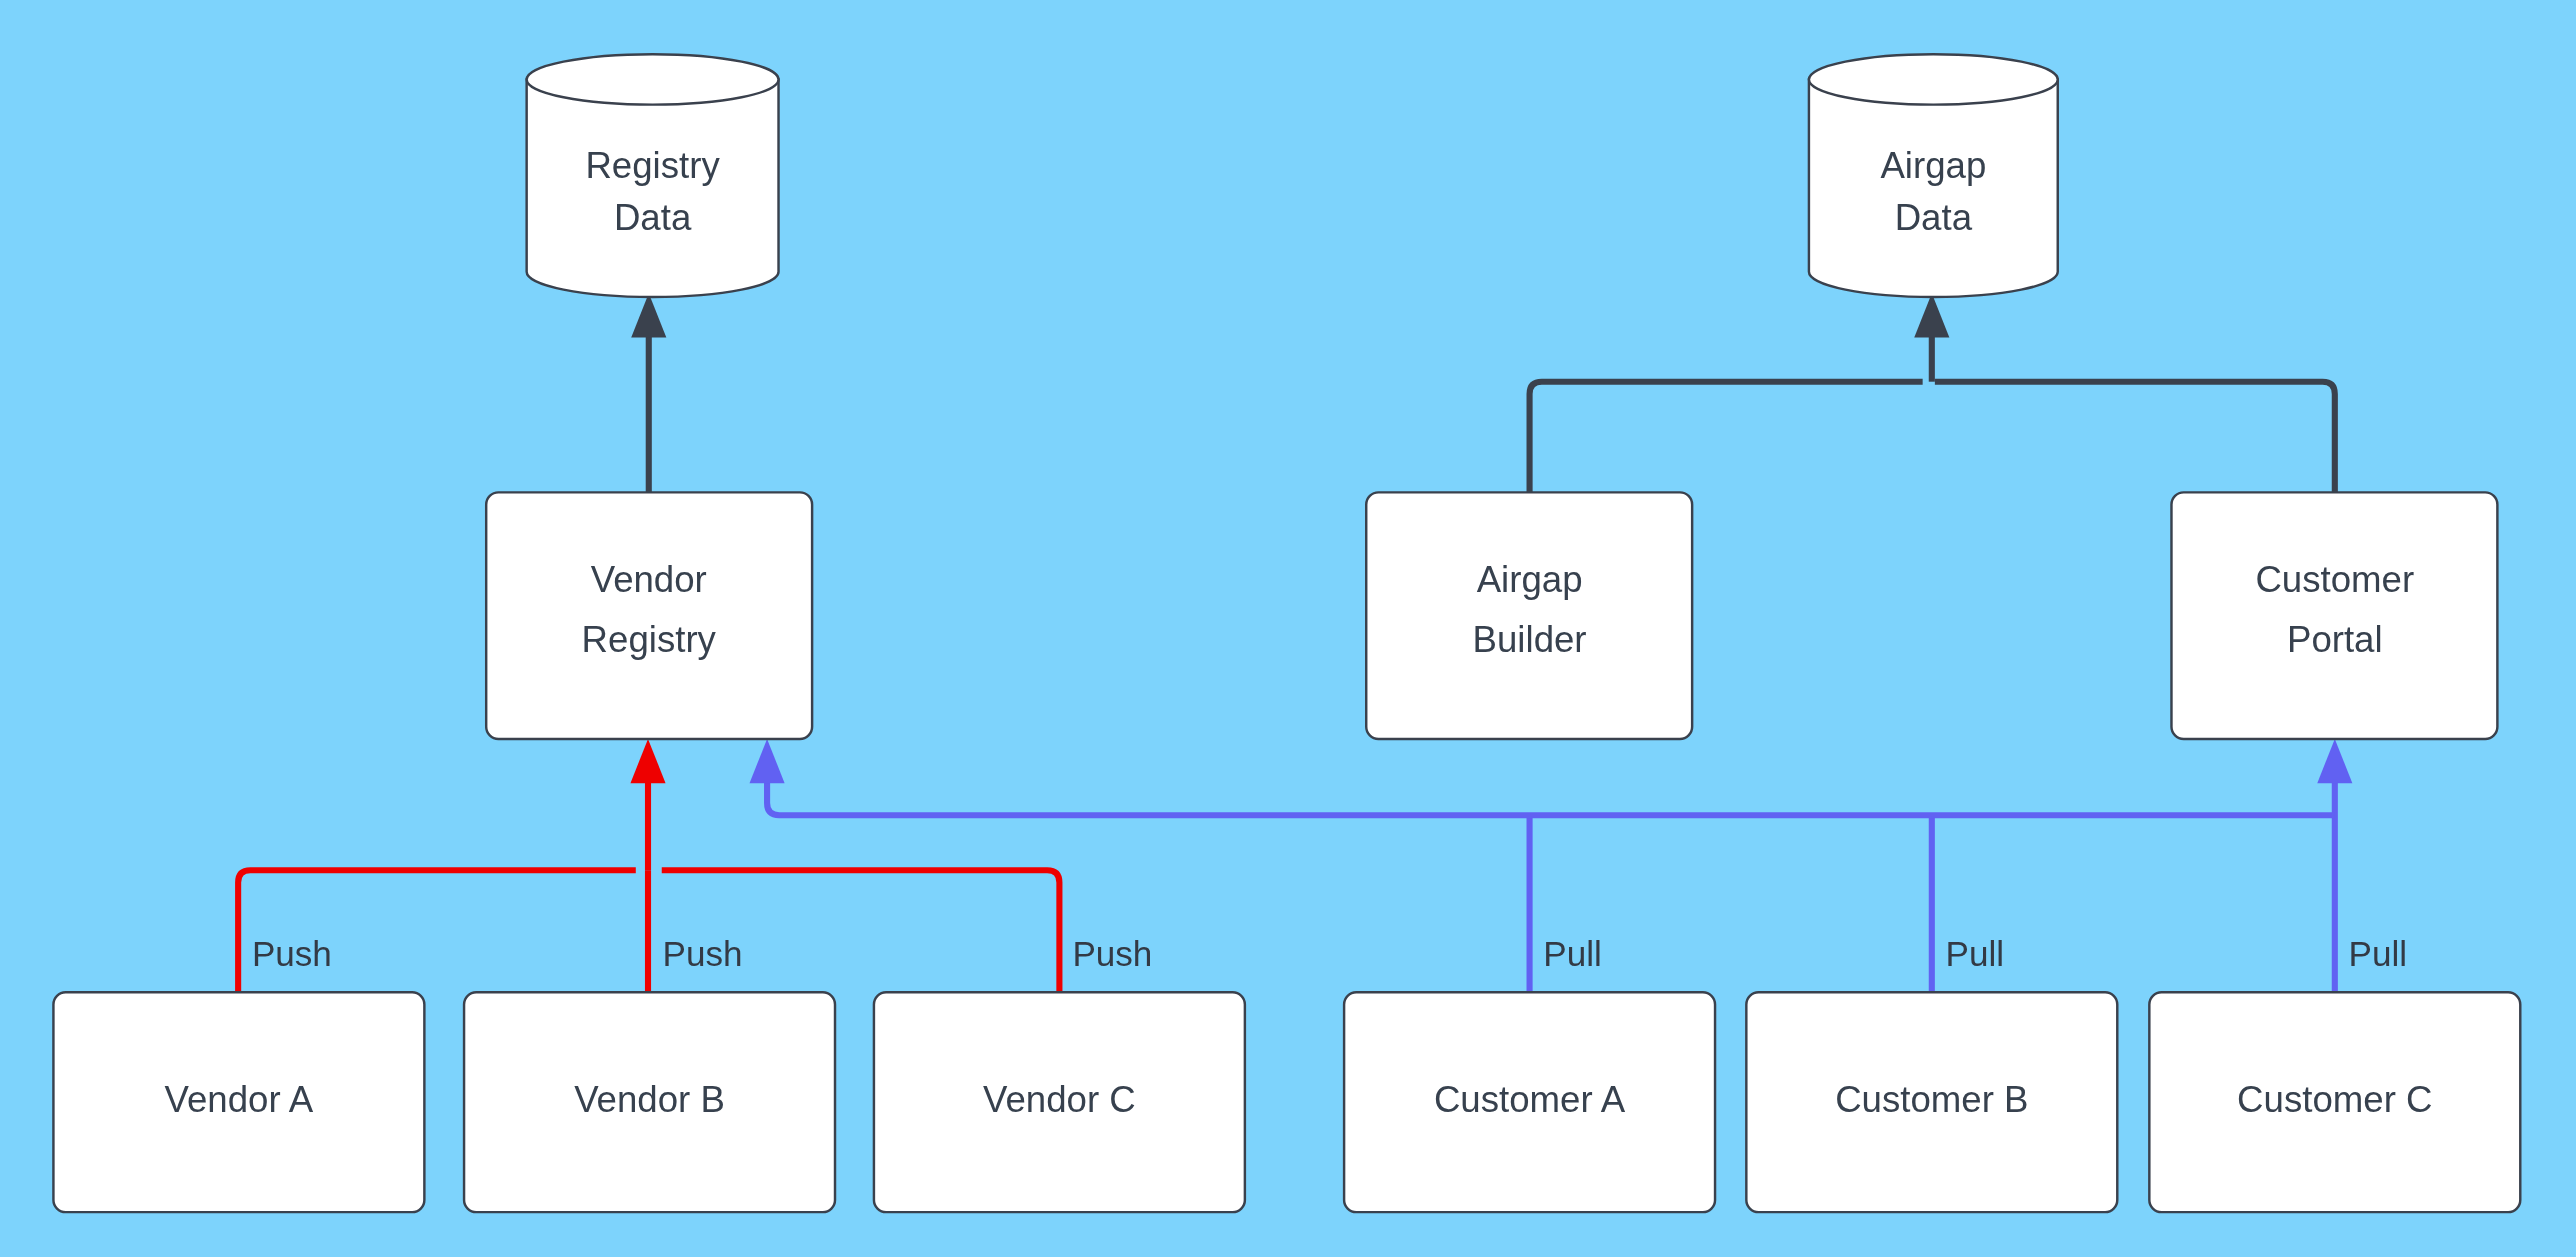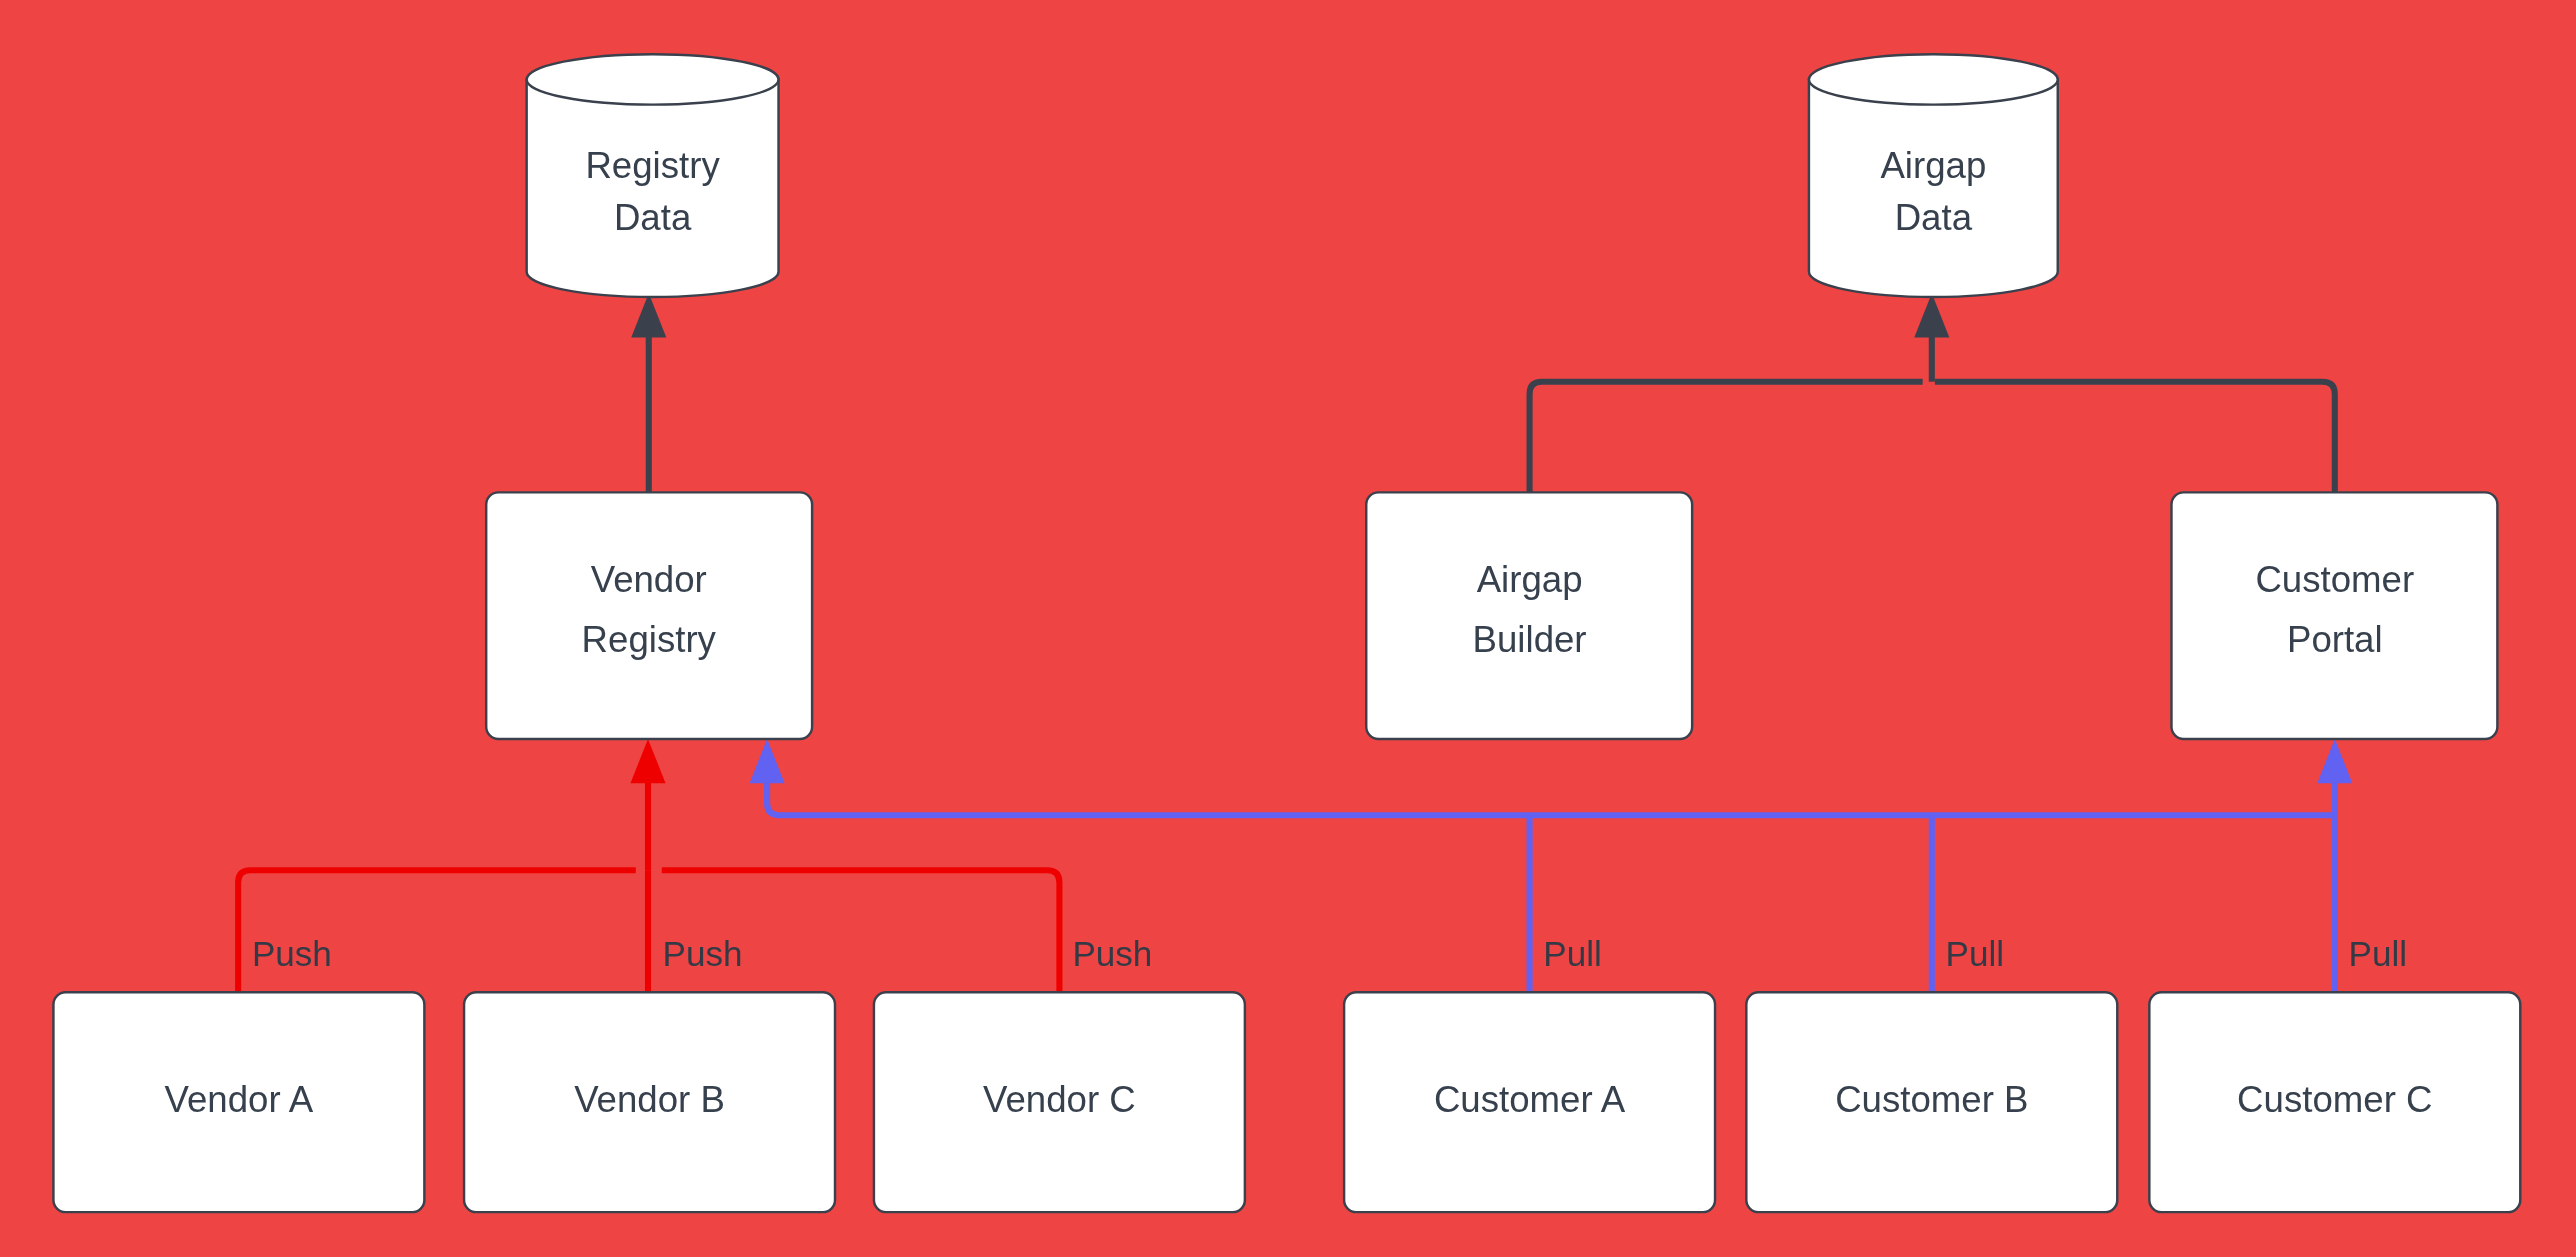--- a/index.html
+++ b/index.html
@@ -11,21 +11,21 @@
   body {
     width: 2576px;
     height: 1258px;
     font-family: "Liberation Sans", sans-serif;
     overflow: hidden;
   }
   #diagram-root {
     position: relative;
     width: 2576px;
     height: 1258px;
-    background: #ef4444;
+    background: #7dd3fc;
   }
   svg.canvas {
     display: block;
     width: 2576px;
     height: 1258px;
   }
   .node-shape {
     fill: #ffffff;
     stroke: #3a414d;
     stroke-width: 3.2;

